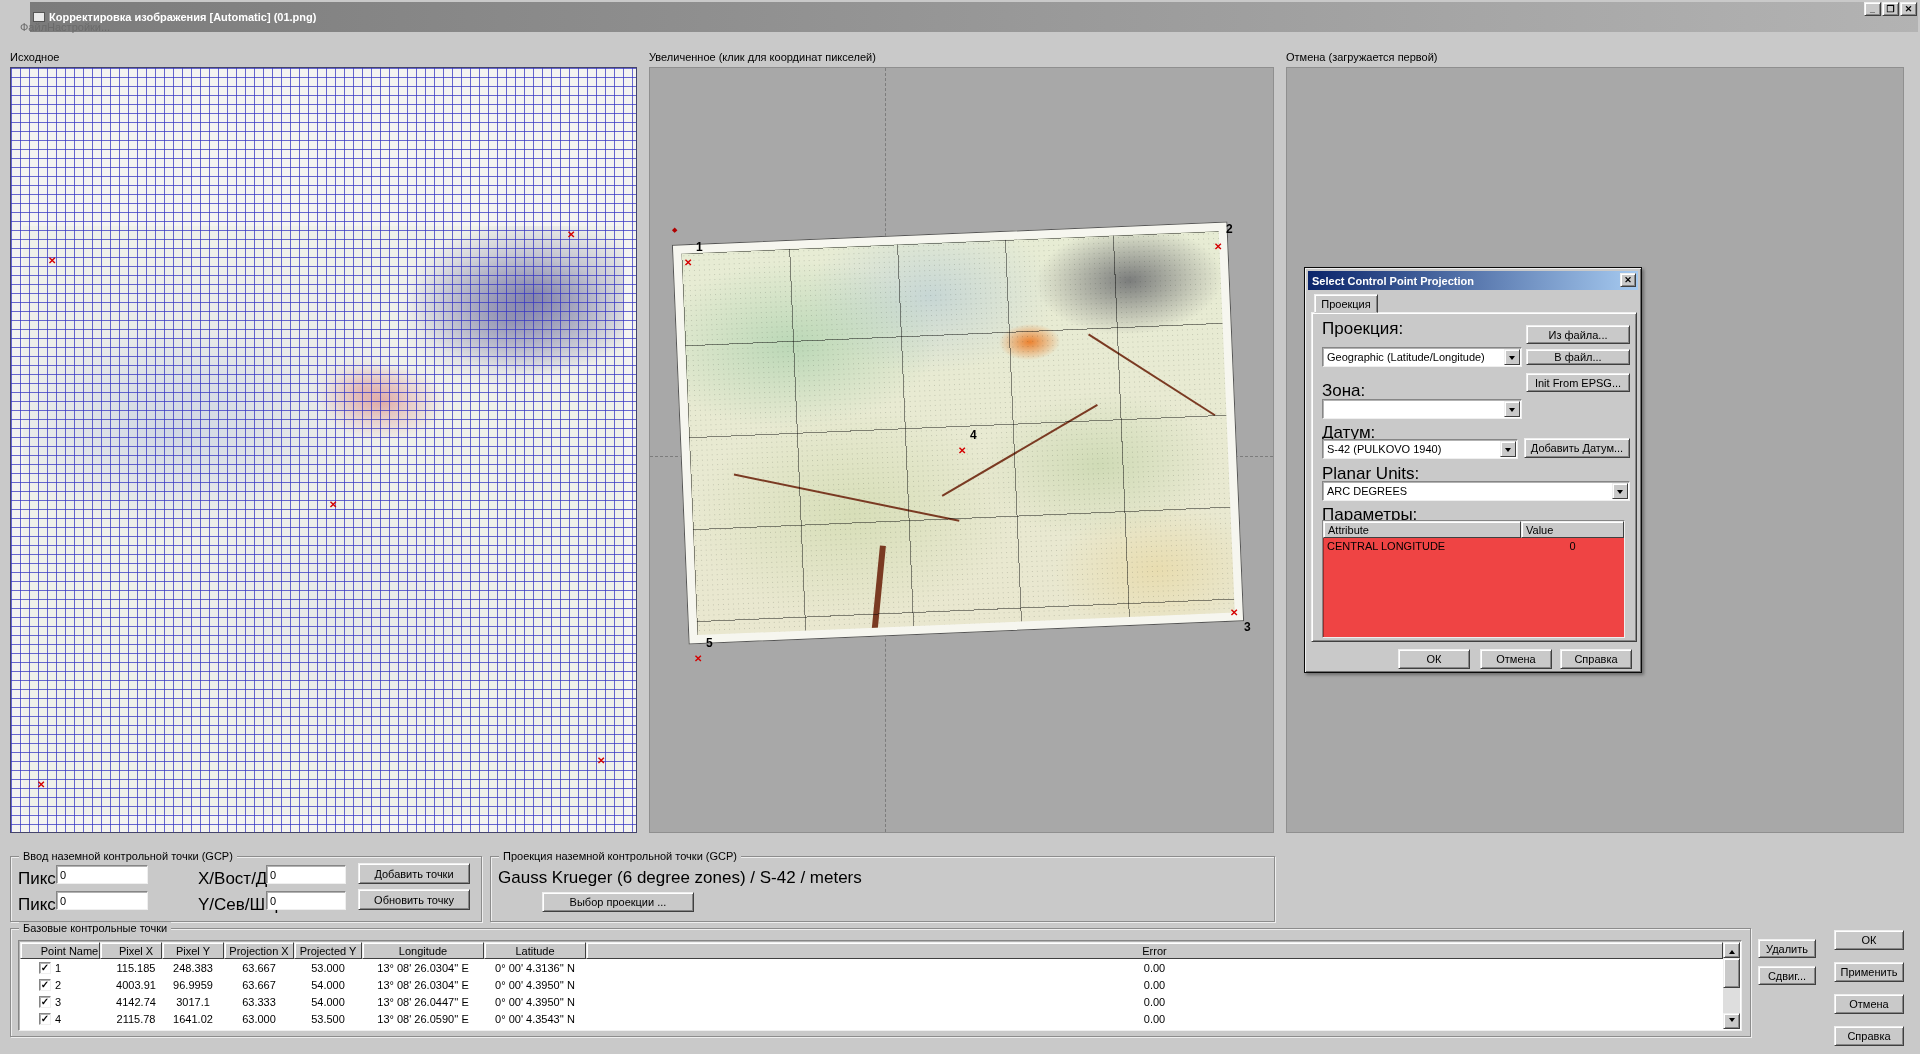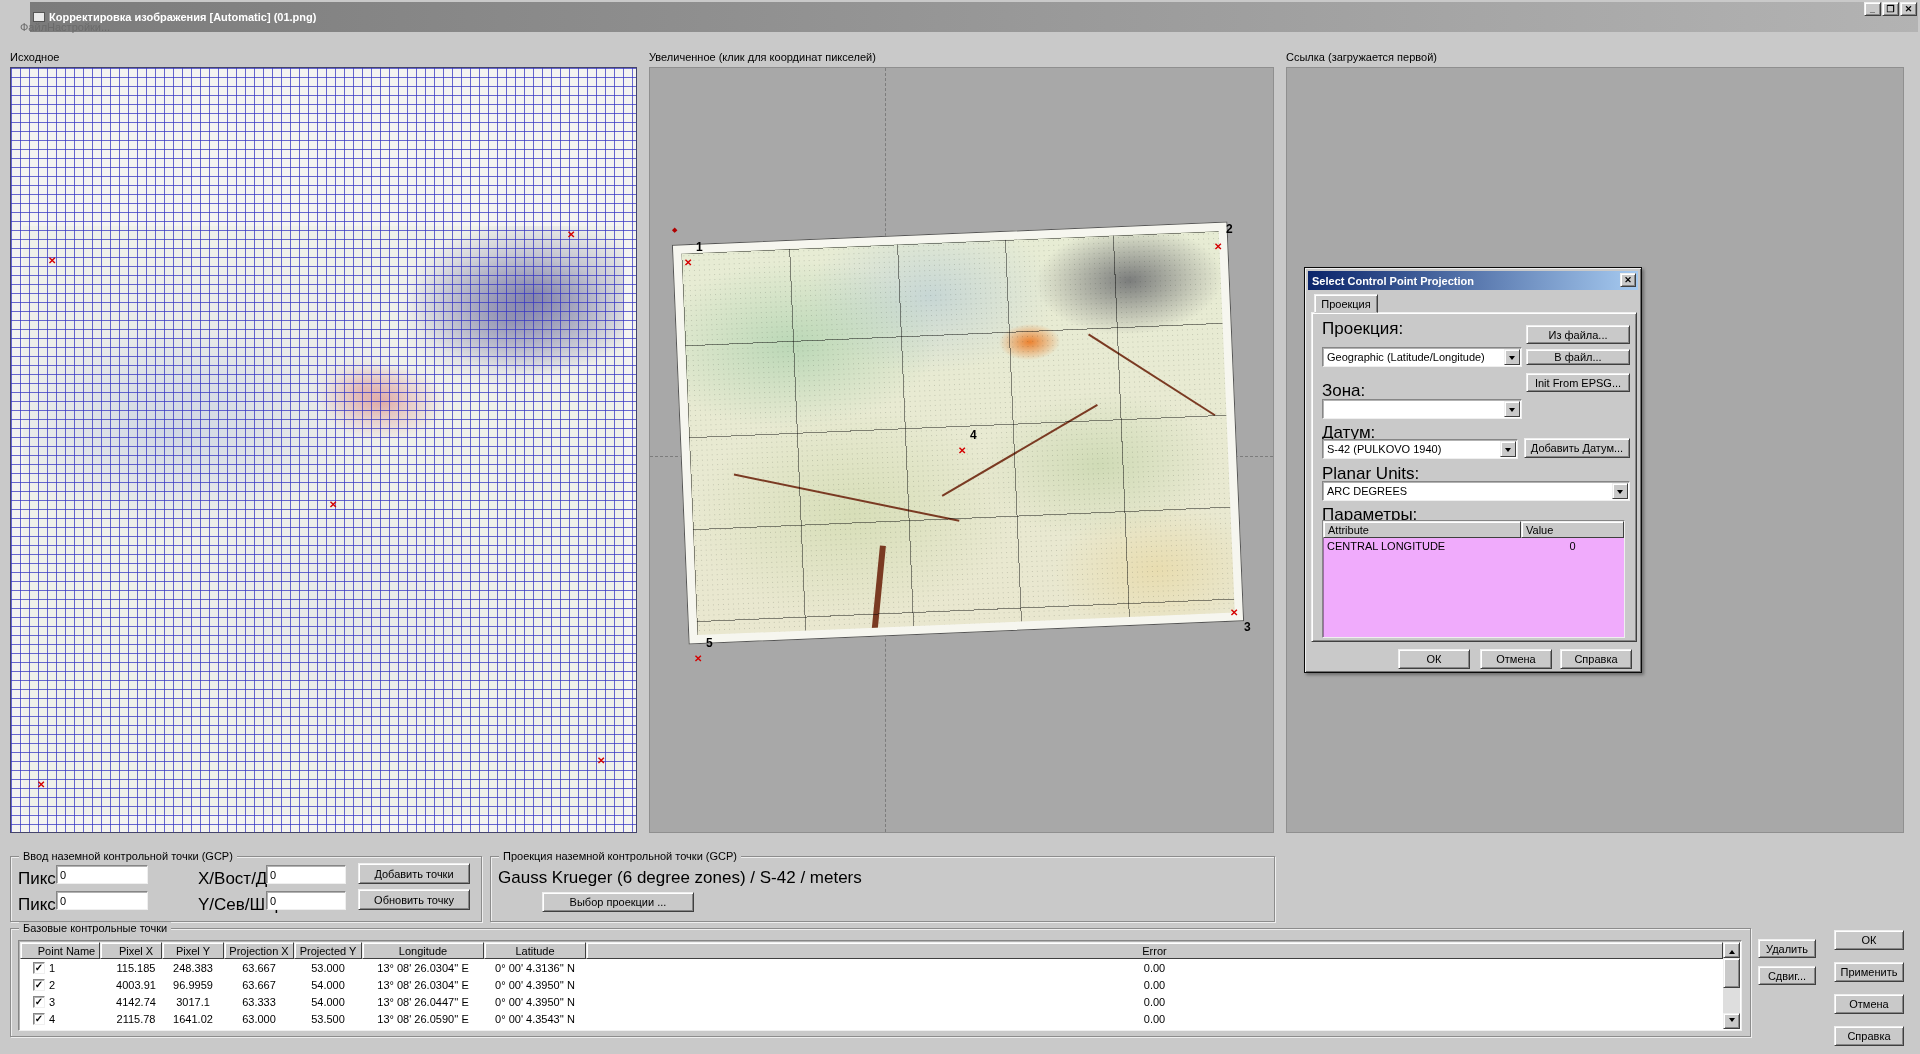--- a/index.html
+++ b/index.html
@@ -193,21 +193,21 @@
     box-shadow: inset 1px 1px 0 rgba(0,0,0,.3);
   }
   #gcp-table-inner { position:absolute; left:1px; top:1px; right:18px; bottom:1px; overflow:hidden; }
   .thead { display:flex; height:17px; }
   .th {
     background:#c9c9c9; border:1px solid; border-color:#efefef #3f3f3f #3f3f3f #efefef;
     box-shadow: inset 1px 1px 0 #fff;
     display:flex; align-items:center; justify-content:center; font-size:11px;
   }
   .tr { display:flex; height:17px; align-items:center; background:#fff; }
-  .c0 { width:80px; display:flex; align-items:center; gap:4px; padding-left:13px; }
+  .c0 { width:80px; display:flex; align-items:center; gap:4px; padding-left:19px; }
   .c1 { width:62px; text-align:center;padding-left:10px; }
   .c2 { width:62px; text-align:center; }
   .c3 { width:70px; text-align:center; }
   .c4 { width:68px; text-align:center; }
   .c5 { width:122px; text-align:center; white-space:nowrap; }
   .c6 { width:102px; text-align:center; white-space:nowrap; }
   .c7 { flex:1; text-align:center; }
   .checkbox {
     width:12px; height:12px; background:#fff;
     border:1px solid; border-color:#868686 #efefef #efefef #868686;
@@ -231,21 +231,21 @@
   <div class="btn winbtn">❒</div>
   <div class="btn winbtn">✕</div>
 </div>
 <div class="abs" id="menubar">
   <span class="menu-item">Файл</span>
   <span class="menu-item">Настройки...</span>
 </div>
 
 <div class="panel-label" style="left:10px">Исходное</div>
 <div class="panel-label" style="left:649px">Увеличенное (клик для координат пикселей)</div>
-<div class="panel-label" style="left:1286px">Ссылка (загружается первой)</div>
+<div class="panel-label" style="left:1286px">Отмена (загружается первой)</div>
 
 <div class="abs" id="panel-source">
   <div id="src-map"></div>
   <div id="src-speckle"></div>
   <div id="src-grid"></div>
   <span class="redx" style="left:37px;  top:188px">✕</span>
   <span class="redx" style="left:556px; top:162px">✕</span>
   <span class="redx" style="left:586px; top:688px">✕</span>
   <span class="redx" style="left:26px;  top:712px">✕</span>
   <span class="redx" style="left:318px; top:432px">✕</span>
@@ -323,21 +323,21 @@
 
     <span class="lbl abs" style="left:10px; top:151px">Planar Units:</span>
     <div class="combo abs" style="left:10px; top:168px; width:308px; height:20px">
       <span class="combo-text">ARC DEGREES</span>
       <span class="combo-arrow">
           <span class="tri-down"></span>
         </span>
     </div>
 
     <span class="lbl abs" style="left:10px; top:192px">Параметры:</span>
-    <div class="abs sunken" style="left:10px; top:207px; width:303px; height:118px; background:#f0abfc">
+    <div class="abs sunken" style="left:10px; top:207px; width:303px; height:118px; background:#ef4444">
       <div class="ptable-head">
         <span class="ptable-th" style="width:198px">Attribute</span>
         <span class="ptable-th" style="flex:1">Value</span>
       </div>
       <div style="display:flex; height:16px; align-items:center">
         <span style="width:198px; padding-left:4px">CENTRAL LONGITUDE</span>
         <span style="flex:1; text-align:center">0</span>
       </div>
     </div>
   </div>

